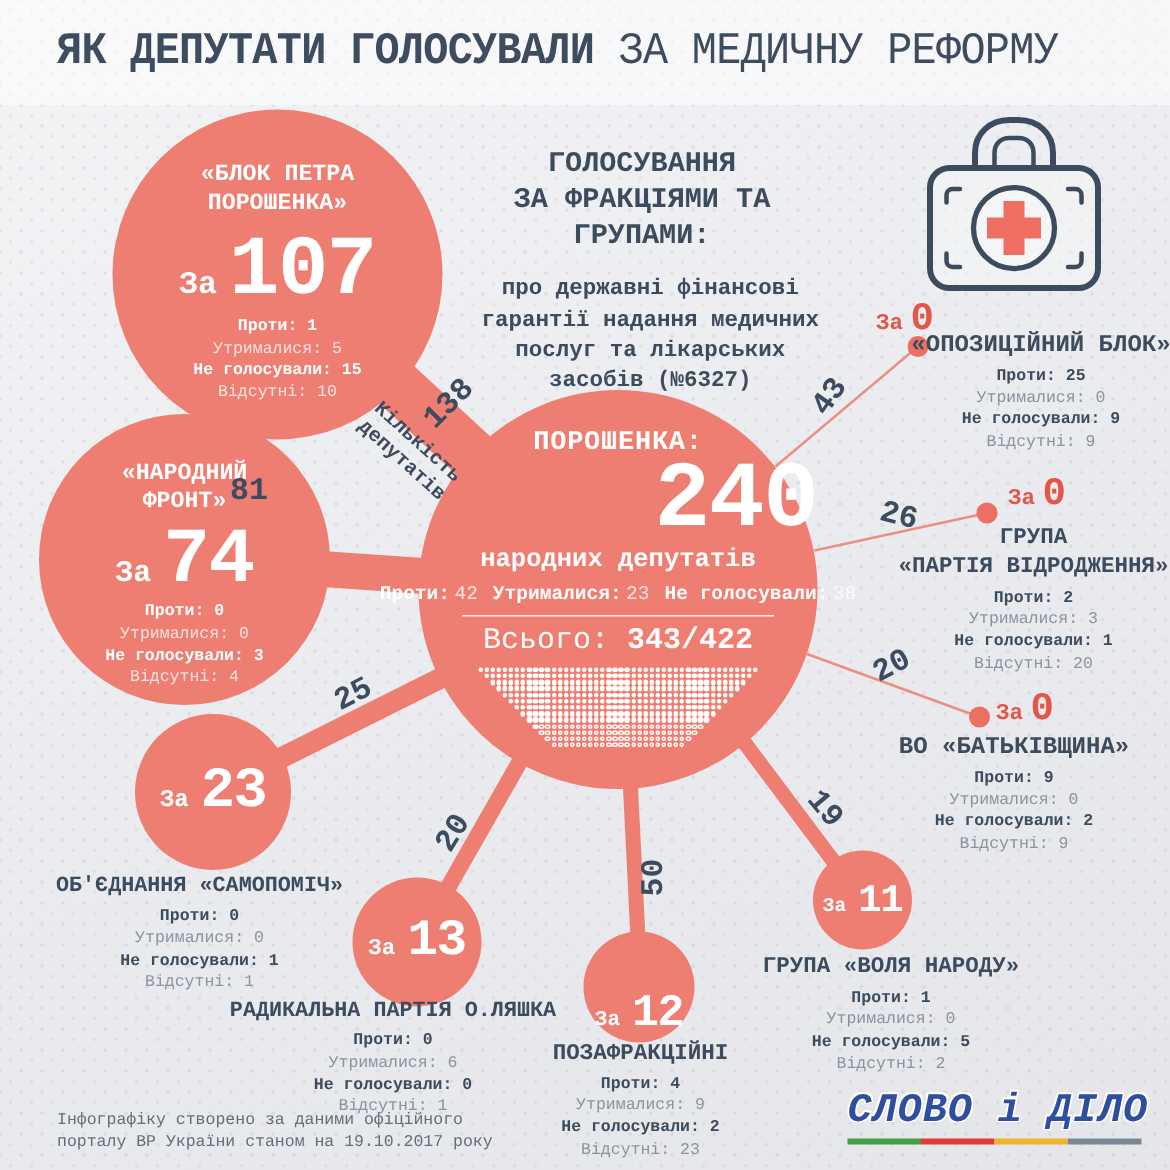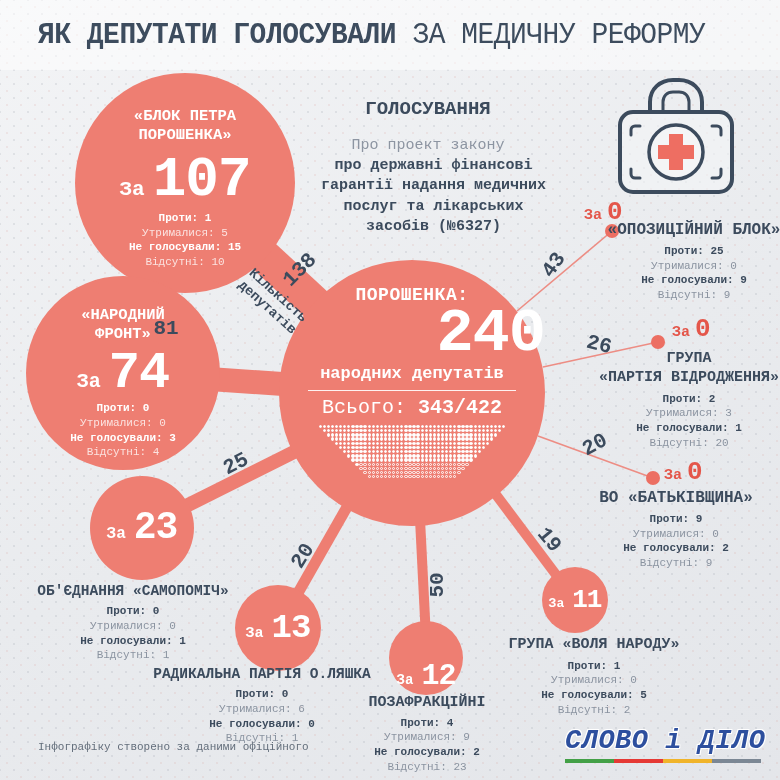--- a/index.html
+++ b/index.html
@@ -83,23 +83,23 @@
     <circle cx="653" cy="478" r="7" fill="#ec6f63"></circle>
   </svg>
 
   <div class="titlebar">
     <div class="t"><b>ЯК ДЕПУТАТИ ГОЛОСУВАЛИ</b><span> ЗА МЕДИЧНУ РЕФОРМУ</span></div>
   </div>
 
   <div class="intro">
     <div class="h">
       <div>ГОЛОСУВАННЯ</div>
+      <div>ЗА ФРАКЦІЯМИ ТА ГРУПАМИ:</div>
     </div>
     <div class="law">
-      <div class="gray">Про проект закону</div>
       <div class="bold">про державні фінансові гарантії надання медичних послуг та лікарських засобів (№6327)</div>
     </div>
   </div>
 
   <svg width="150" height="130" style="position:absolute;left:600px;top:66px;">
     <path d="M50,46 v-10 c0,-13 10,-22 23,-22 h6 c13,0 23,9 23,22 v10" fill="none" stroke="#3c4b5d" stroke-width="4"></path>
     <path d="M63,44 v-8 c0,-6 4,-10 10,-10 h6 c6,0 10,4 10,10 v8" fill="none" stroke="#3c4b5d" stroke-width="3"></path>
     <rect x="20" y="46" width="112" height="80" rx="13" fill="rgba(244,245,246,0.6)" stroke="#3c4b5d" stroke-width="4"></rect>
     <path d="M40,60 h-5 a4,4 0 0 0 -4,4 v5" fill="none" stroke="#3c4b5d" stroke-width="3" stroke-linecap="round"></path>
     <path d="M112,60 h5 a4,4 0 0 1 4,4 v5" fill="none" stroke="#3c4b5d" stroke-width="3" stroke-linecap="round"></path>
@@ -140,20 +140,25 @@
       <div class="stat-line light"><span>Утрималися:</span> <span>0</span></div>
       <div class="stat-line bold"><span>Не голосували:</span> <span>3</span></div>
       <div class="stat-line light"><span>Відсутні:</span> <span>4</span></div>
     </div>
   </div>
 
   <div class="circle" style="left:279px;top:260px;width:266px;height:266px;padding-top:25px;">
     <div class="center-sup">ПОРОШЕНКА:</div>
     <div class="center-240">240</div>
     <div class="center-unit">народних депутатів</div>
+    <div class="center-stats">
+      <span><b>Проти:</b><span class="v">42</span></span>
+      <span><b>Утрималися:</b><span class="v">23</span></span>
+      <span><b>Не голосували:</b><span class="v">38</span></span>
+    </div>
     <div class="center-div"></div>
     <div class="center-total">
       <span>Всього:</span>
       <span class="tv">343/422</span>
     </div>
     <div class="seat-matrix">
         <div class="seat-row">
           <span class="seat filled"></span>
           <span class="seat filled"></span>
           <span class="seat filled"></span>
@@ -745,20 +750,21 @@
   <div class="count-label" style="left:599px;top:345px;transform:translate(-50%,-50%) rotate(14deg);">26</div>
   <div class="count-label" style="left:554px;top:265px;transform:translate(-50%,-50%) rotate(-55deg);">43</div>
 
   <div class="conn-caption" style="left:272px;top:302px;transform:translate(-50%,-50%) rotate(42deg);">
     <div>Кількість</div>
     <div>депутатів</div>
   </div>
 
   <div class="footer-credit">
     <div>Інфографіку створено за даними офіційного</div>
+    <div>порталу ВР України станом на 19.10.2017 року</div>
   </div>
 
   <div class="logo">
     <div class="logo-text">СЛОВО і ДІЛО</div>
     <div class="logo-underline">
       <span class="u-green"></span>
         <span class="u-red"></span>
         <span class="u-yellow"></span>
         <span class="u-gray"></span>
     </div>

